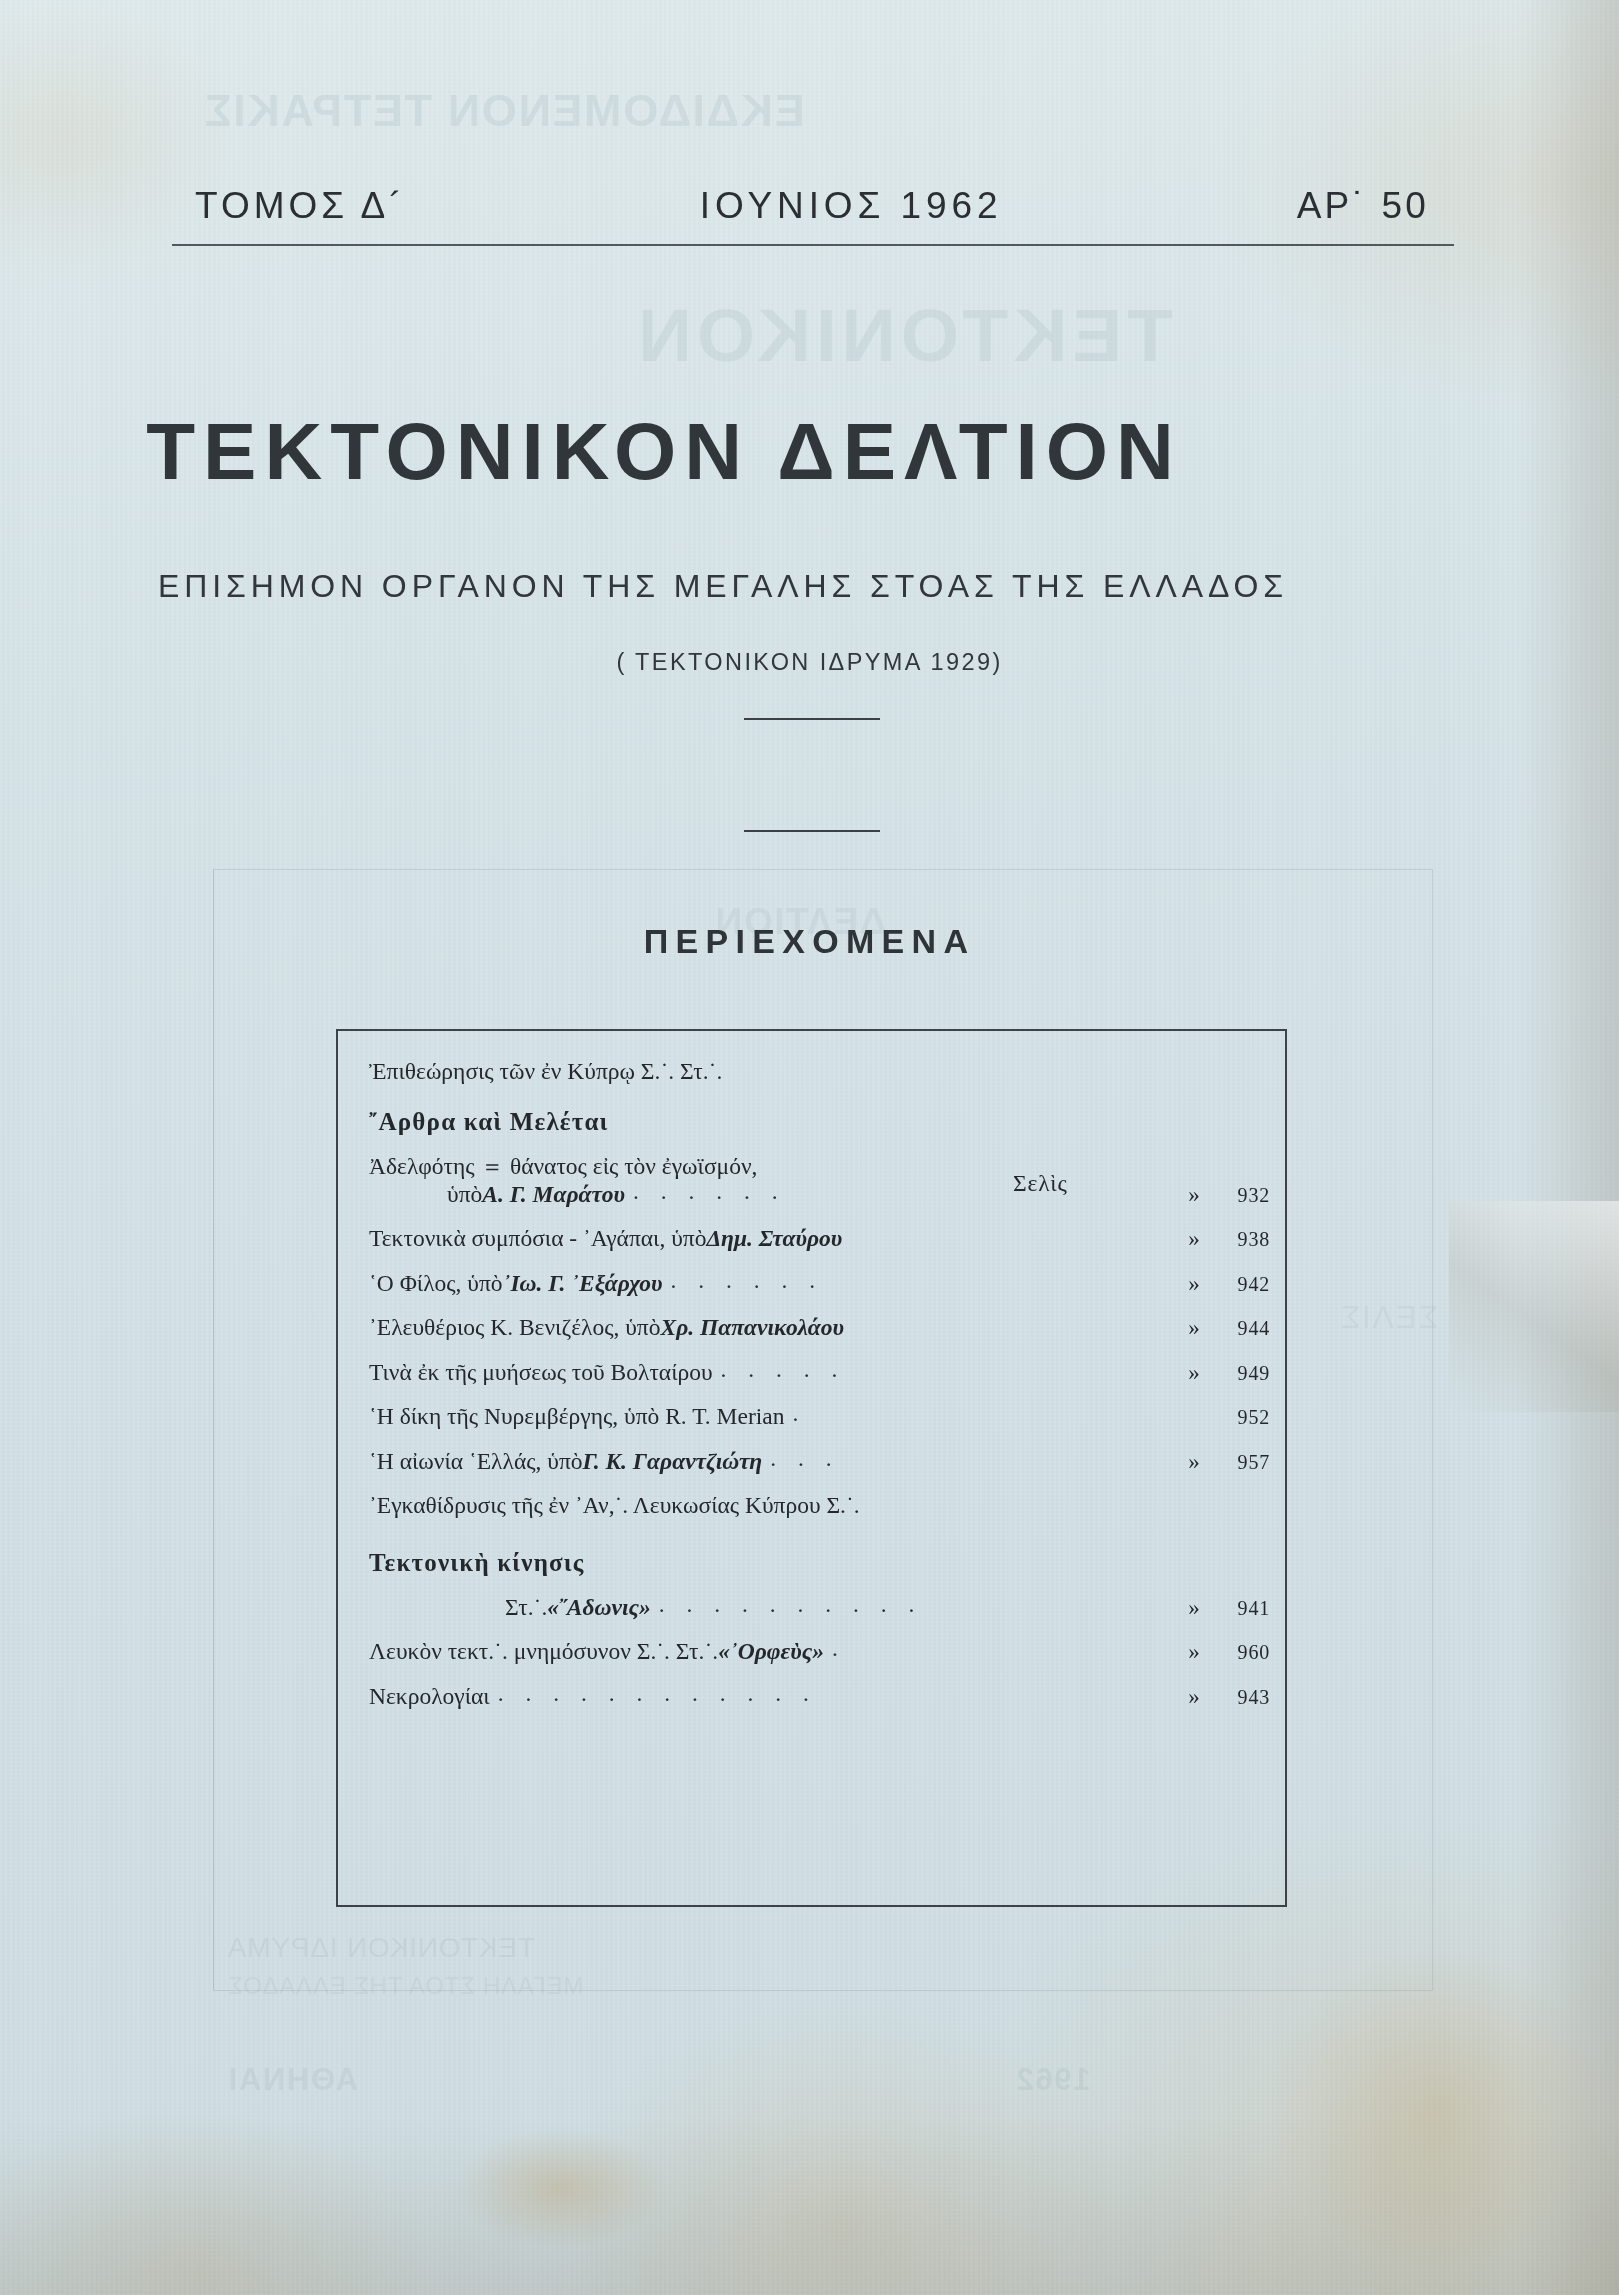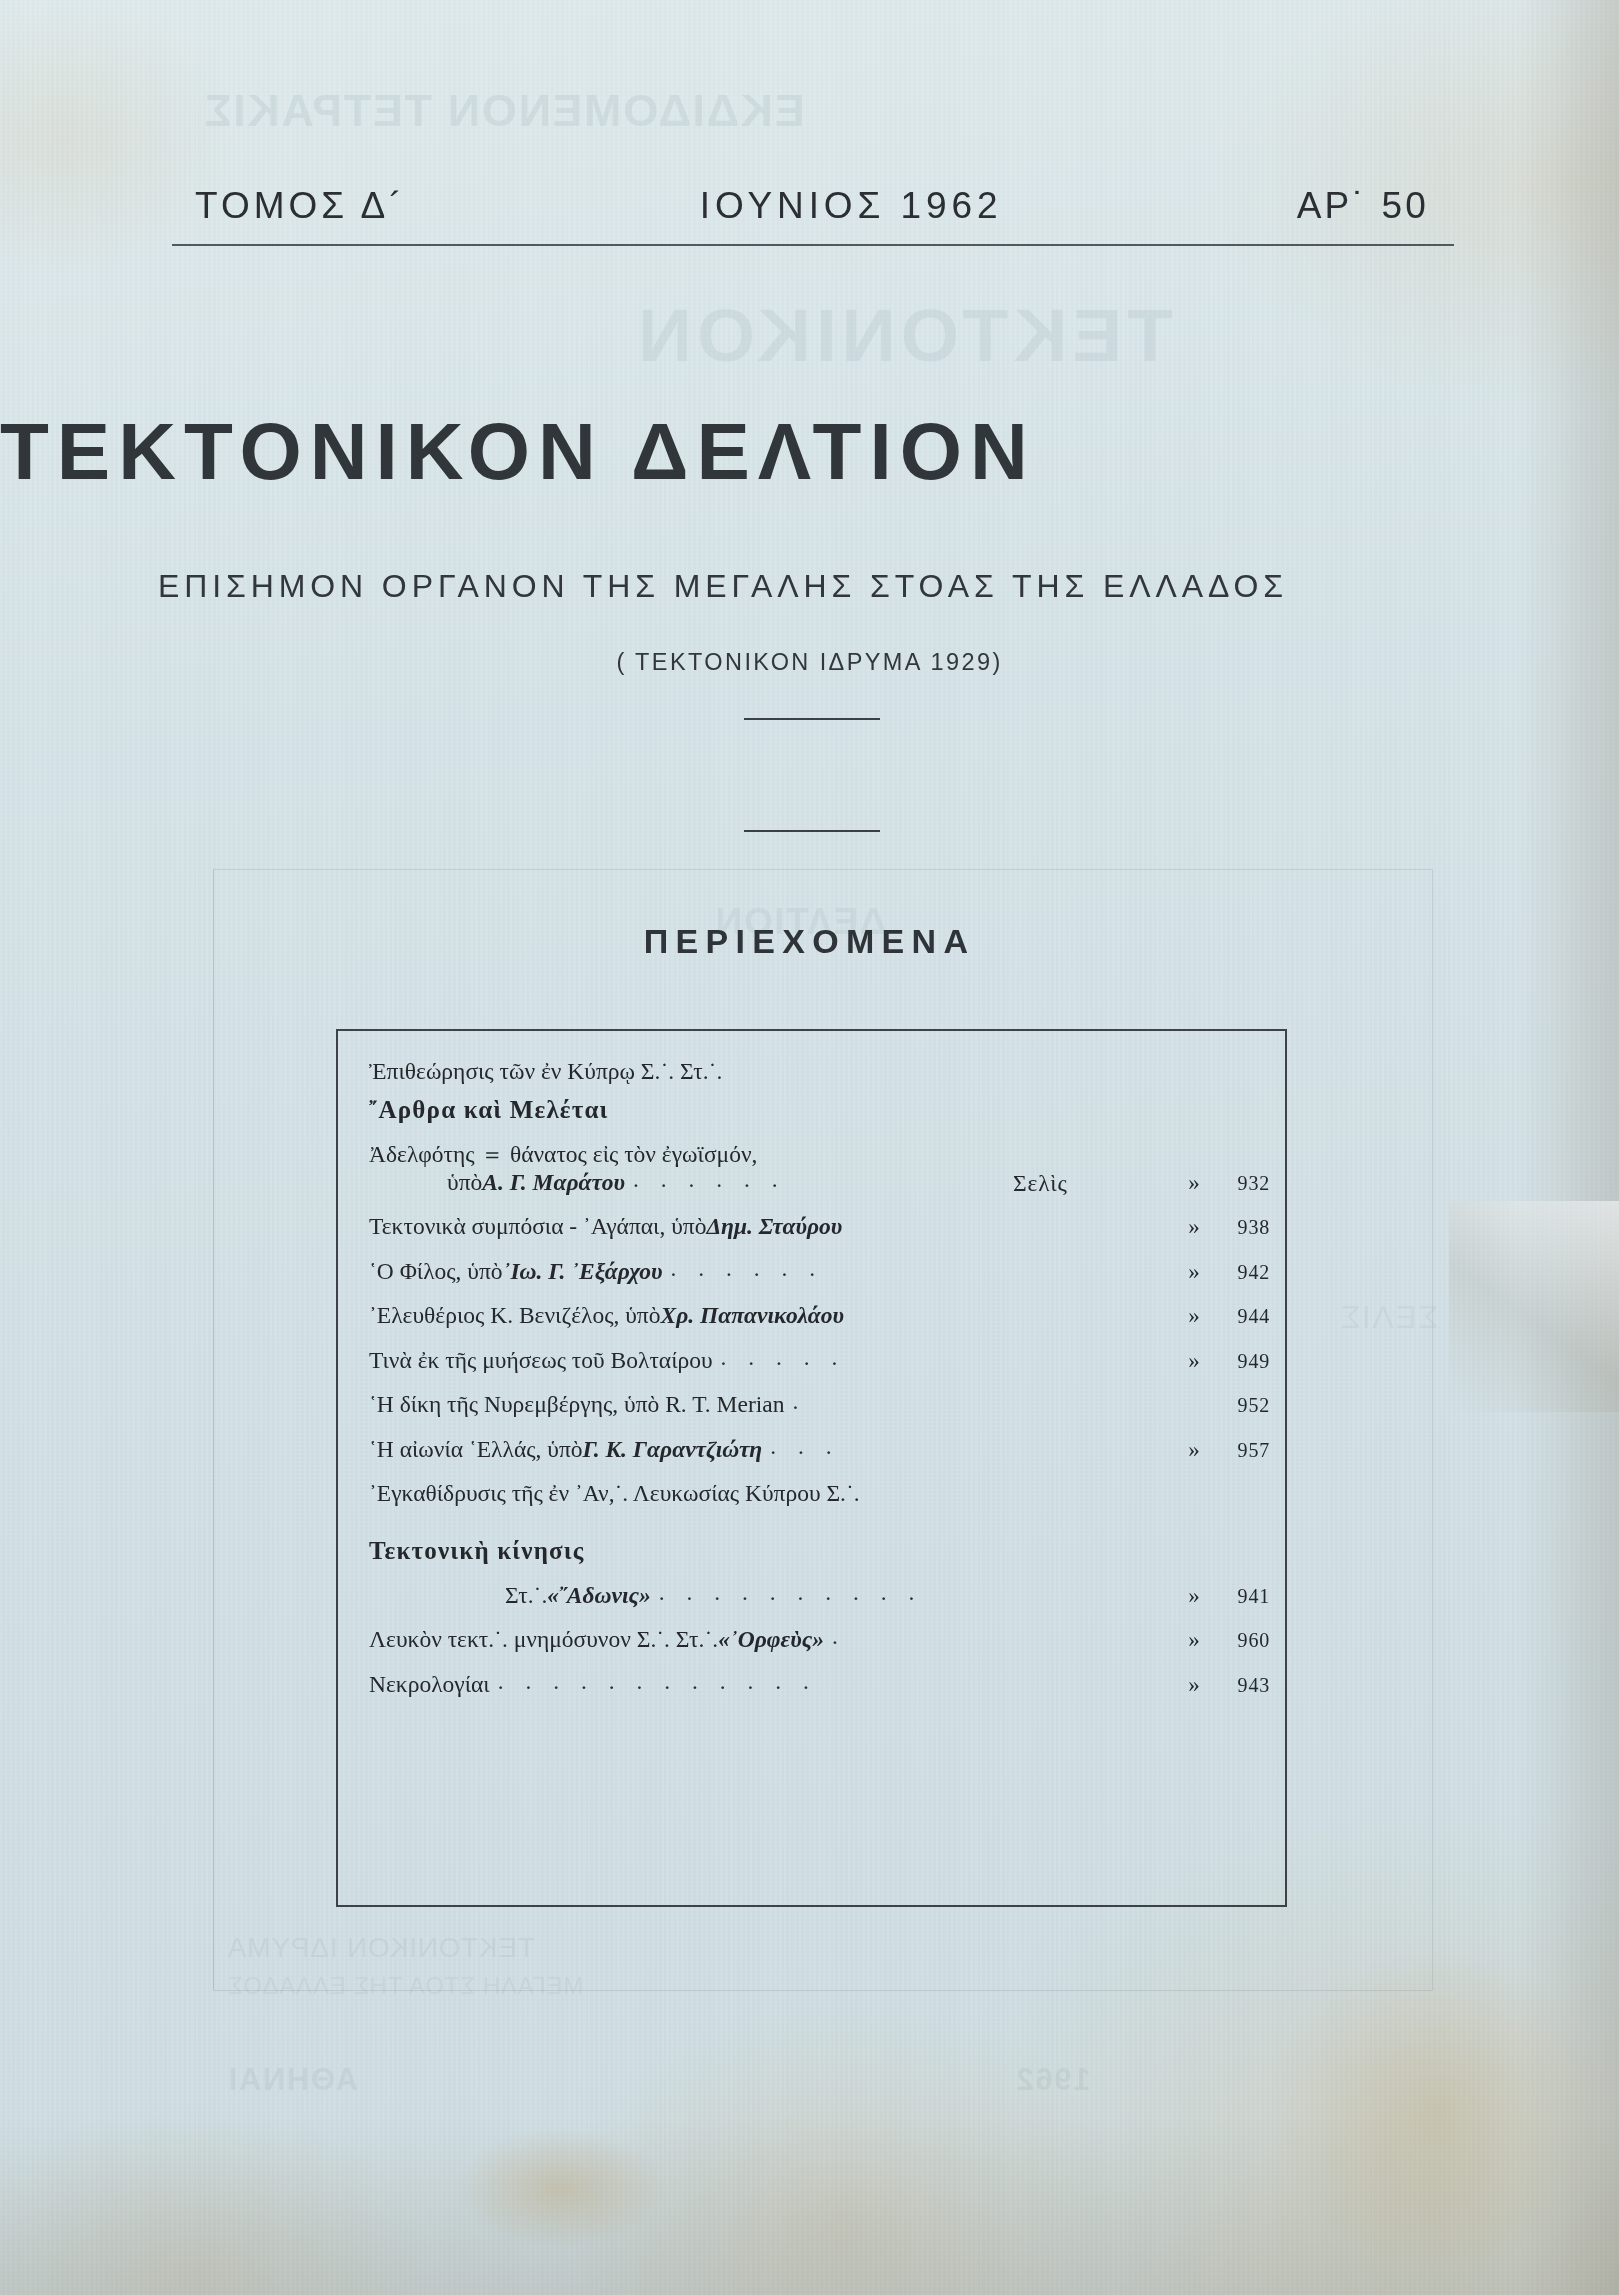--- a/index.html
+++ b/index.html
@@ -106,21 +106,21 @@
     background: #3a4045;
     opacity: .85;
   }
 
   
   .title {
     position: absolute;
     top: 406px;
     left: 0;
     width: 1328px;
-    text-align: left;
+    text-align: center;
     font-size: 80px;
     letter-spacing: 8px;
     font-weight: 700;
     color: #31363a;
   }
   .subtitle {
     position: absolute;
     top: 568px;
     left: 0;
     width: 1446px;
@@ -233,21 +233,21 @@
   .bold-head {
     font-weight: 700;
     font-size: 25px;
     letter-spacing: 1.2px;
   }
   .indent-1 { padding-left: 78px; }
   .indent-2 { padding-left: 136px; }
 
   .first-line {
     font-size: 23.5px;
-    margin-bottom: 13px;
+    margin-bottom: 25px;
   }
   .section-head {
     margin-bottom: 21px;
   }
   .selis {
     position: absolute;
     left: 1013px;
     top: 1170px;
     font-family: "Liberation Serif", serif;
     font-size: 23.5px;

